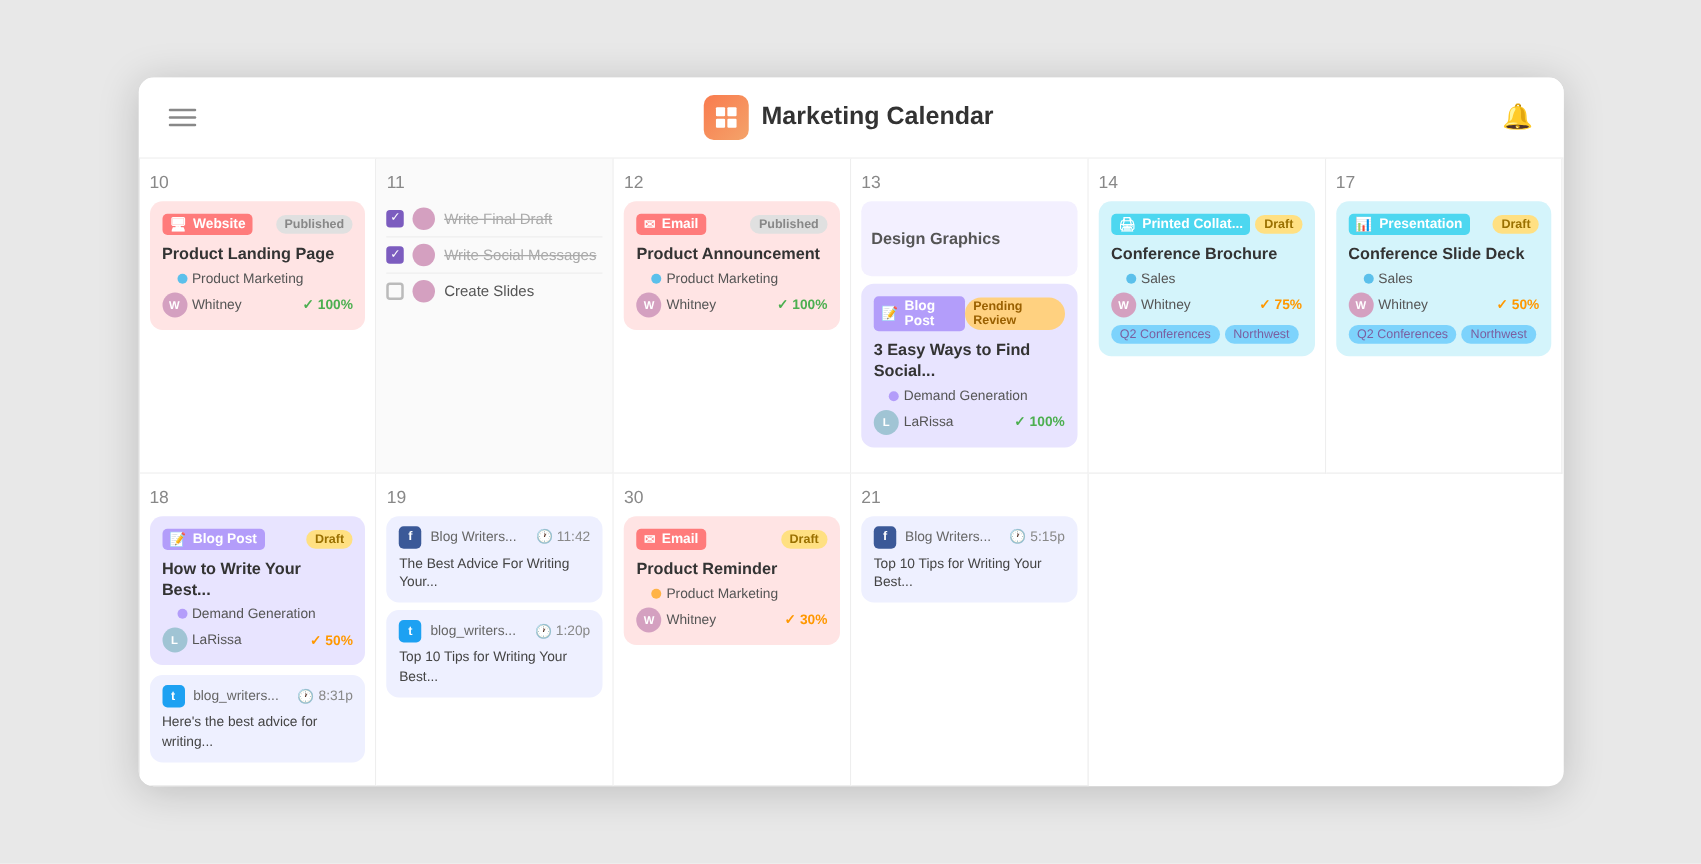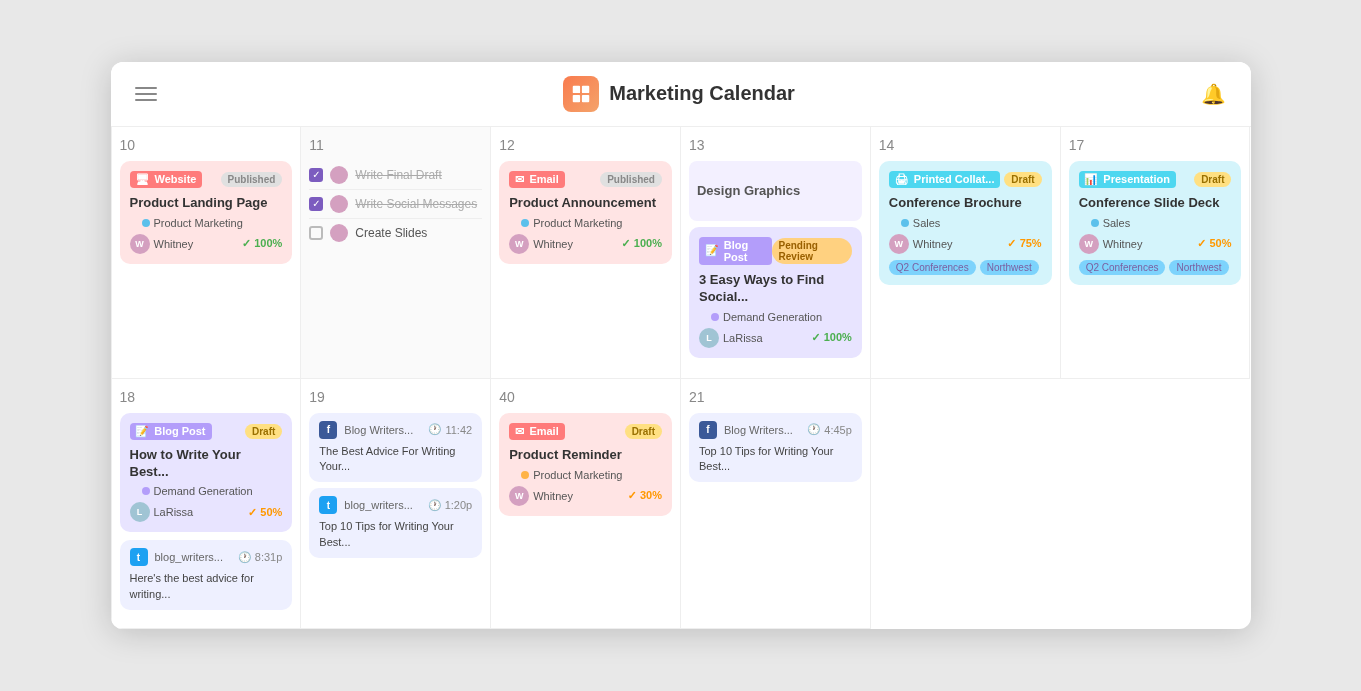--- a/index.html
+++ b/index.html
@@ -525,21 +525,21 @@
             </div>
             <div class="social-time">
               🕐 <span>1:20p</span>
             </div>
           </div>
           <div class="social-text">Top 10 Tips for Writing Your Best...</div>
         </div>
       </div>
 
       <div class="day-col">
-        <div class="day-num">40</div>
+        <div class="day-num">30</div>
         <div class="card card-email">
           <div class="card-header">
             <span class="card-type type-email">
               ✉ <span>Email</span>
             </span>
             <span class="badge badge-draft">Draft</span>
           </div>
           <div class="card-title">Product Reminder</div>
           <div class="card-tag">
             <span class="tag-dot dot-orange"></span>
@@ -557,21 +557,21 @@
 
       <div class="day-col">
         <div class="day-num">21</div>
         <div class="social-card">
           <div class="social-header">
             <div class="social-icons">
               <div class="social-icon si-fb">f</div>
               <span class="social-name">Blog Writers...</span>
             </div>
             <div class="social-time">
-              🕐 <span>4:45p</span>
+              🕐 <span>5:15p</span>
             </div>
           </div>
           <div class="social-text">Top 10 Tips for Writing Your Best...</div>
         </div>
       </div>
 
     </div>
   </div>
 </div>
 

